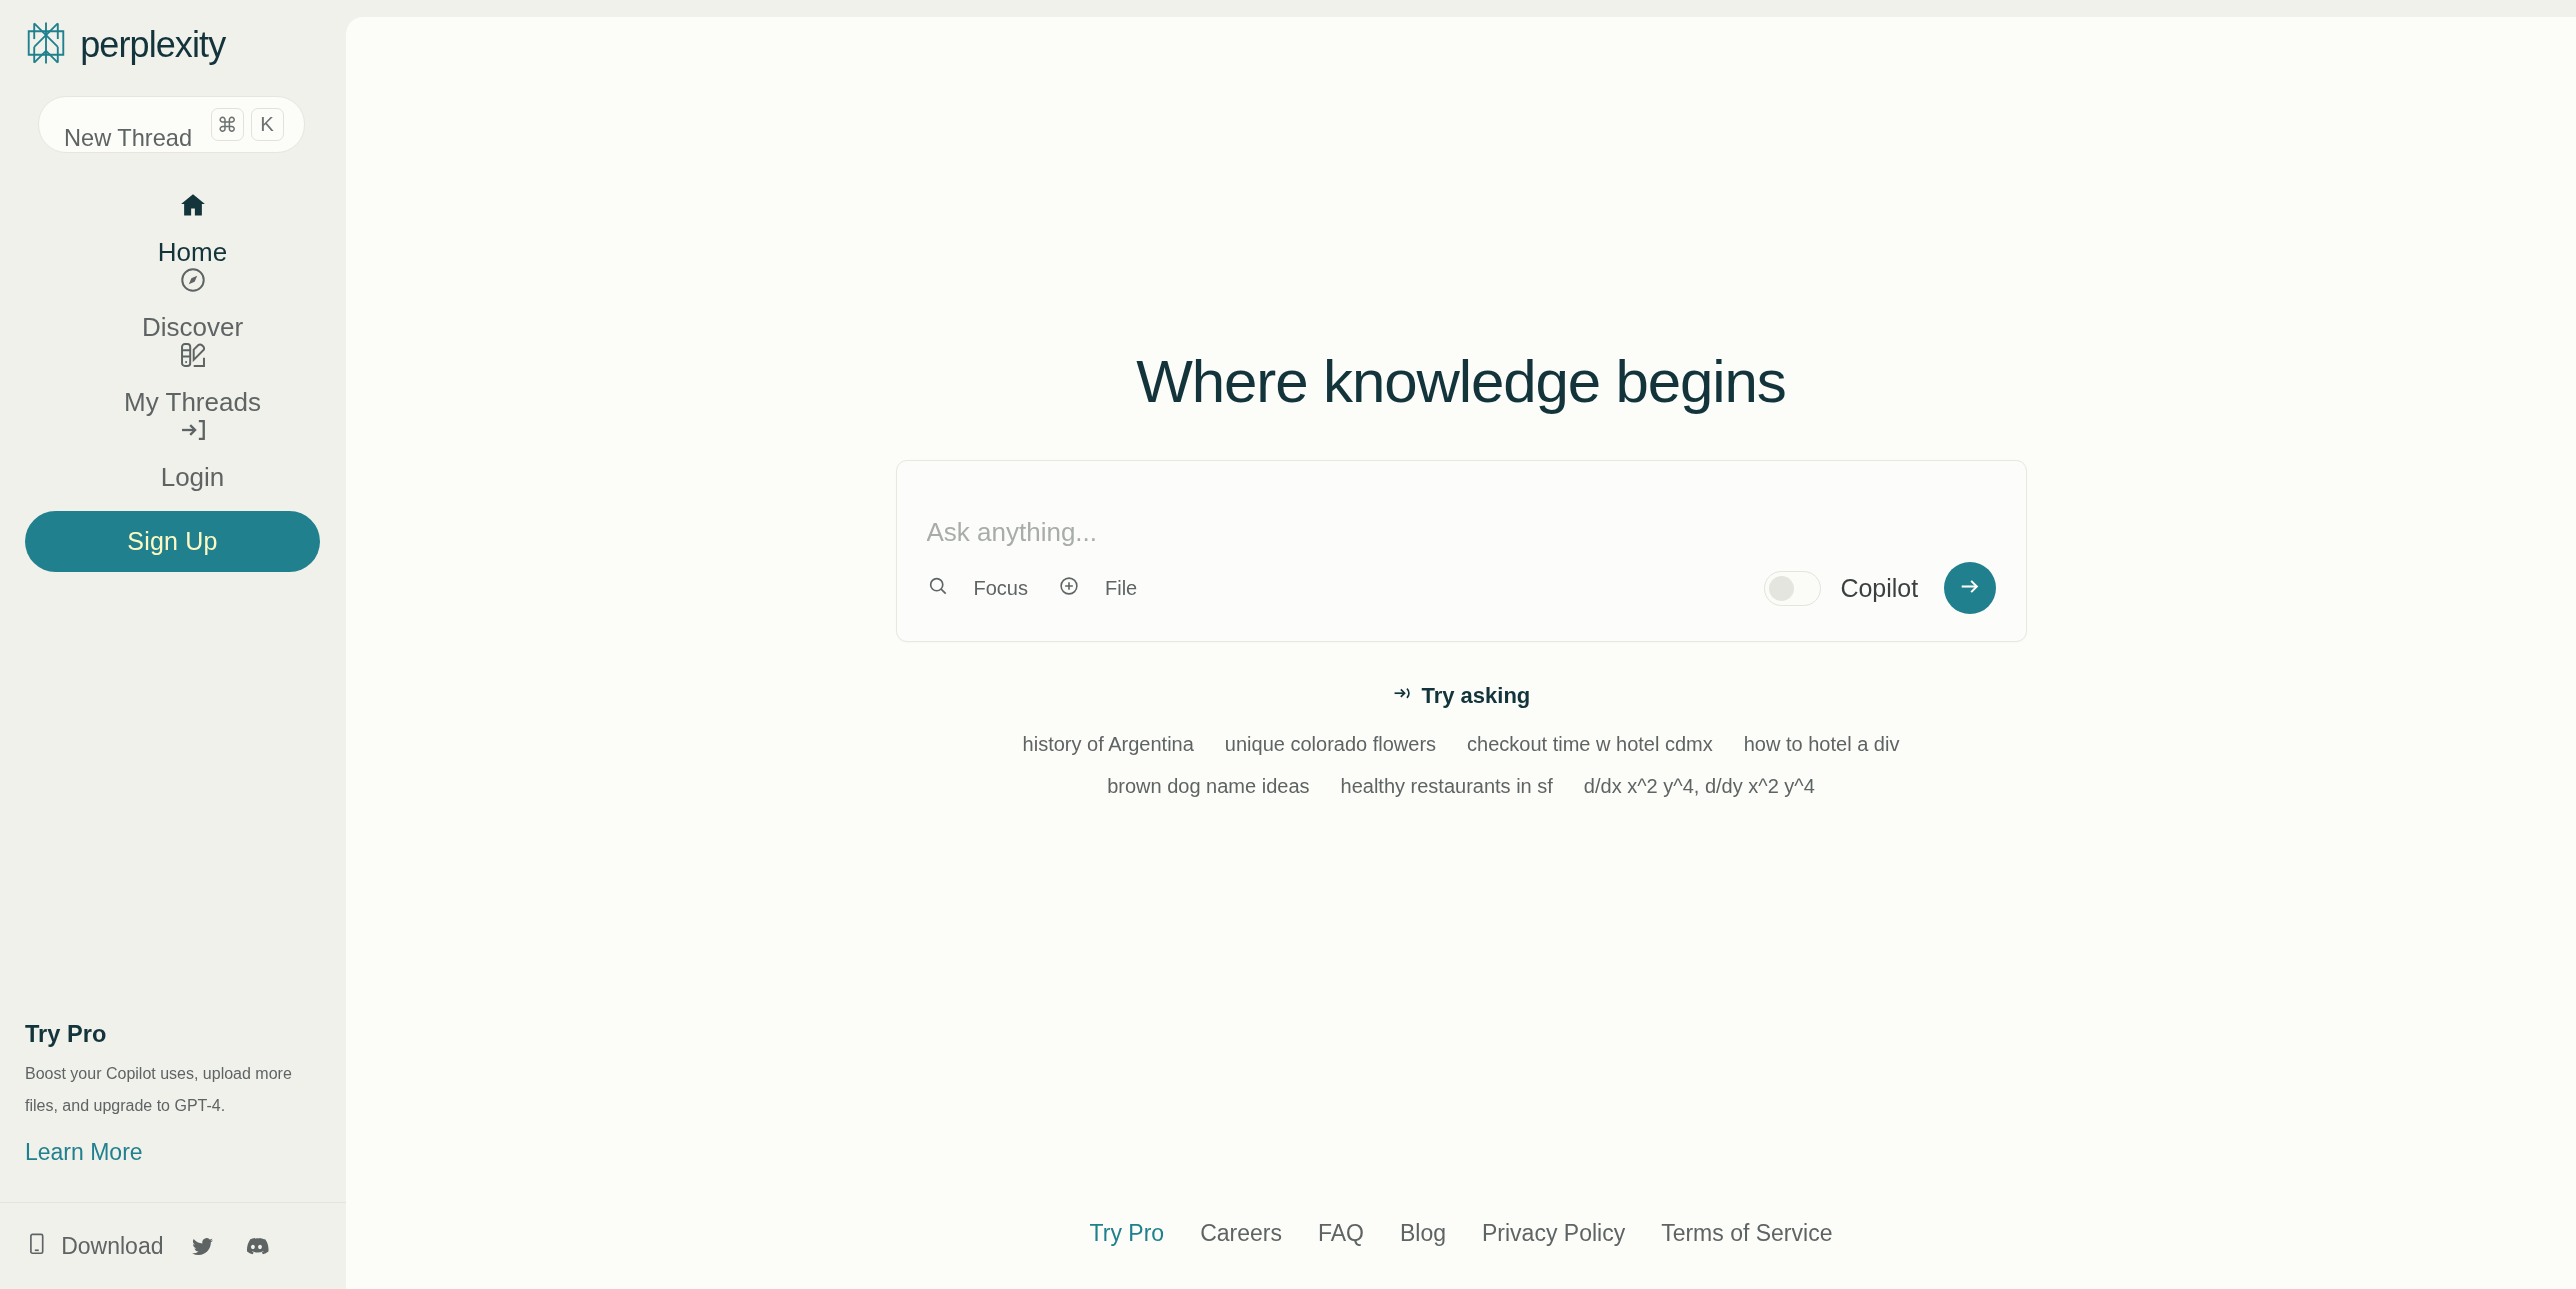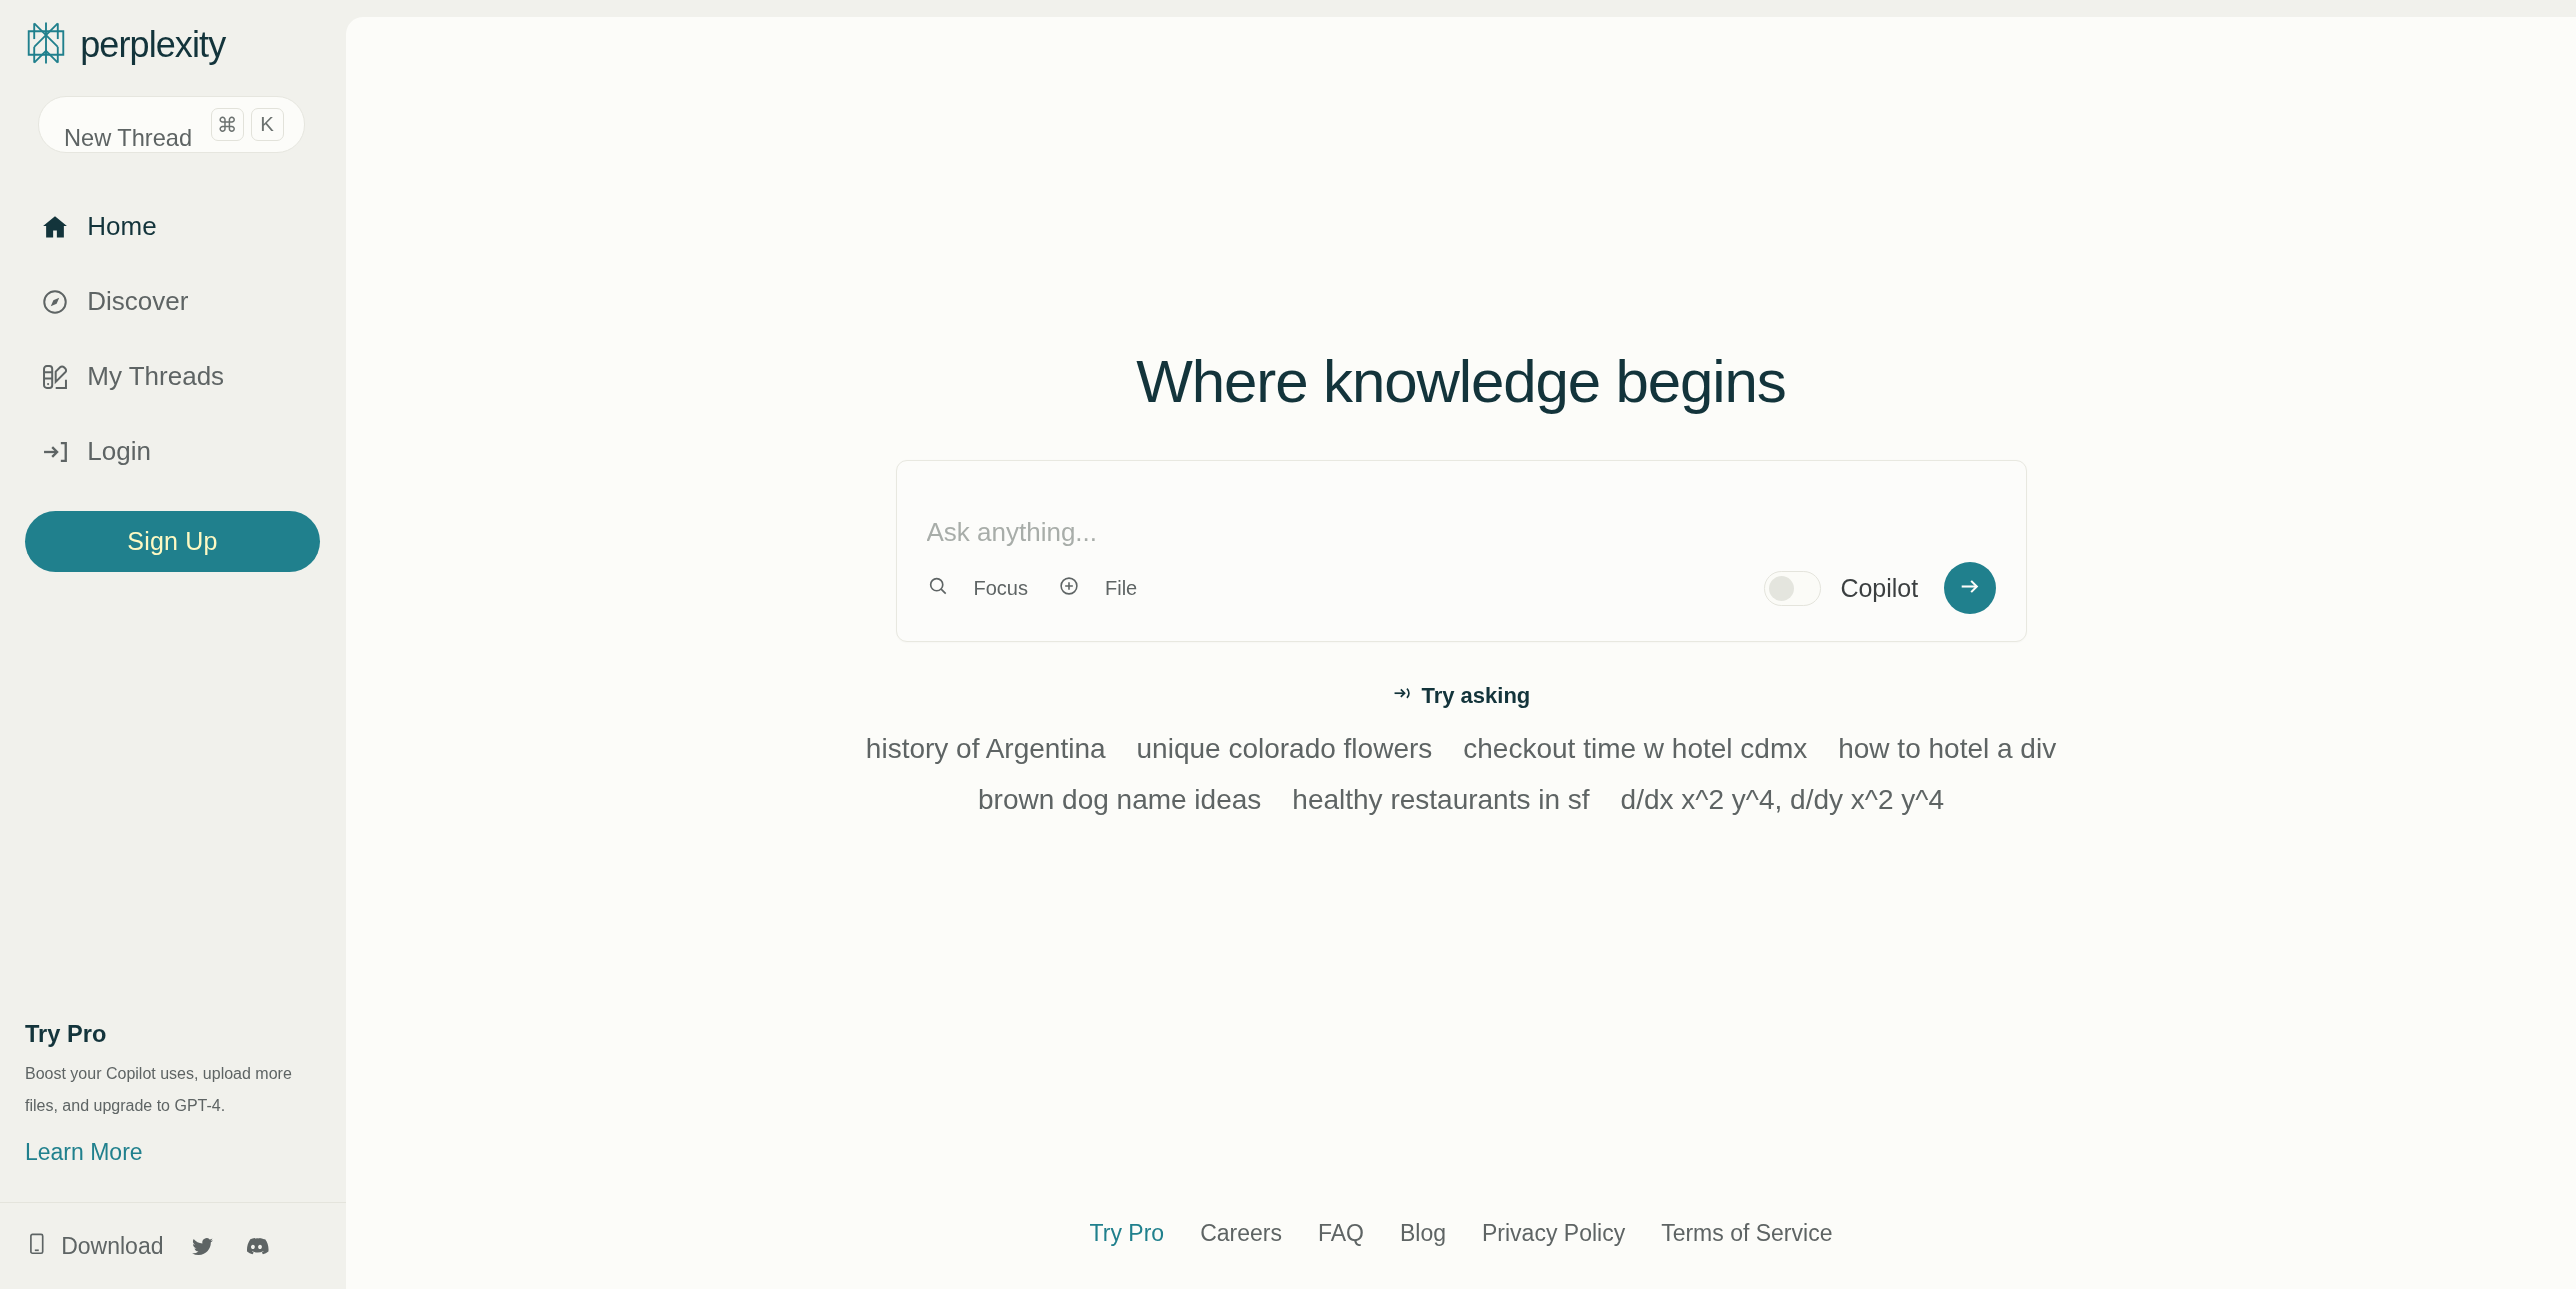--- a/index.html
+++ b/index.html
@@ -86,20 +86,21 @@
   .nav { margin-top: 36px; }
   .nav-item {
     display: flex;
     align-items: center;
     gap: 17.3px;
     height: 75px;
     padding-left: 39px;
     cursor: pointer;
     font-size: 26px;
     color: #5E6464;
+    flex-direction: column;
   }
   .nav-item.active { color: #13343B; }
   .nav-item .nav-icon {
     width: 31px; height: 31px;
     display: flex; align-items: center; justify-content: center;
     flex: 0 0 31px;
   }
   .nav-icon svg { display: block; }
 
   .signup-btn {
@@ -264,21 +265,21 @@
   }
 
   .chips { margin-top: 23.6px; width: 100%; }
   .chip-row {
     display: flex;
     justify-content: center;
     gap: 31px;
     margin-bottom: 19px;
   }
   .chip {
-    font-size: 28px;
+    font-size: 20px;
     color: #5E6464;
     cursor: pointer;
     white-space: nowrap;
   }
 
   .footer {
     position: absolute;
     bottom: 42px;
     left: 0; right: 0;
     display: flex;

